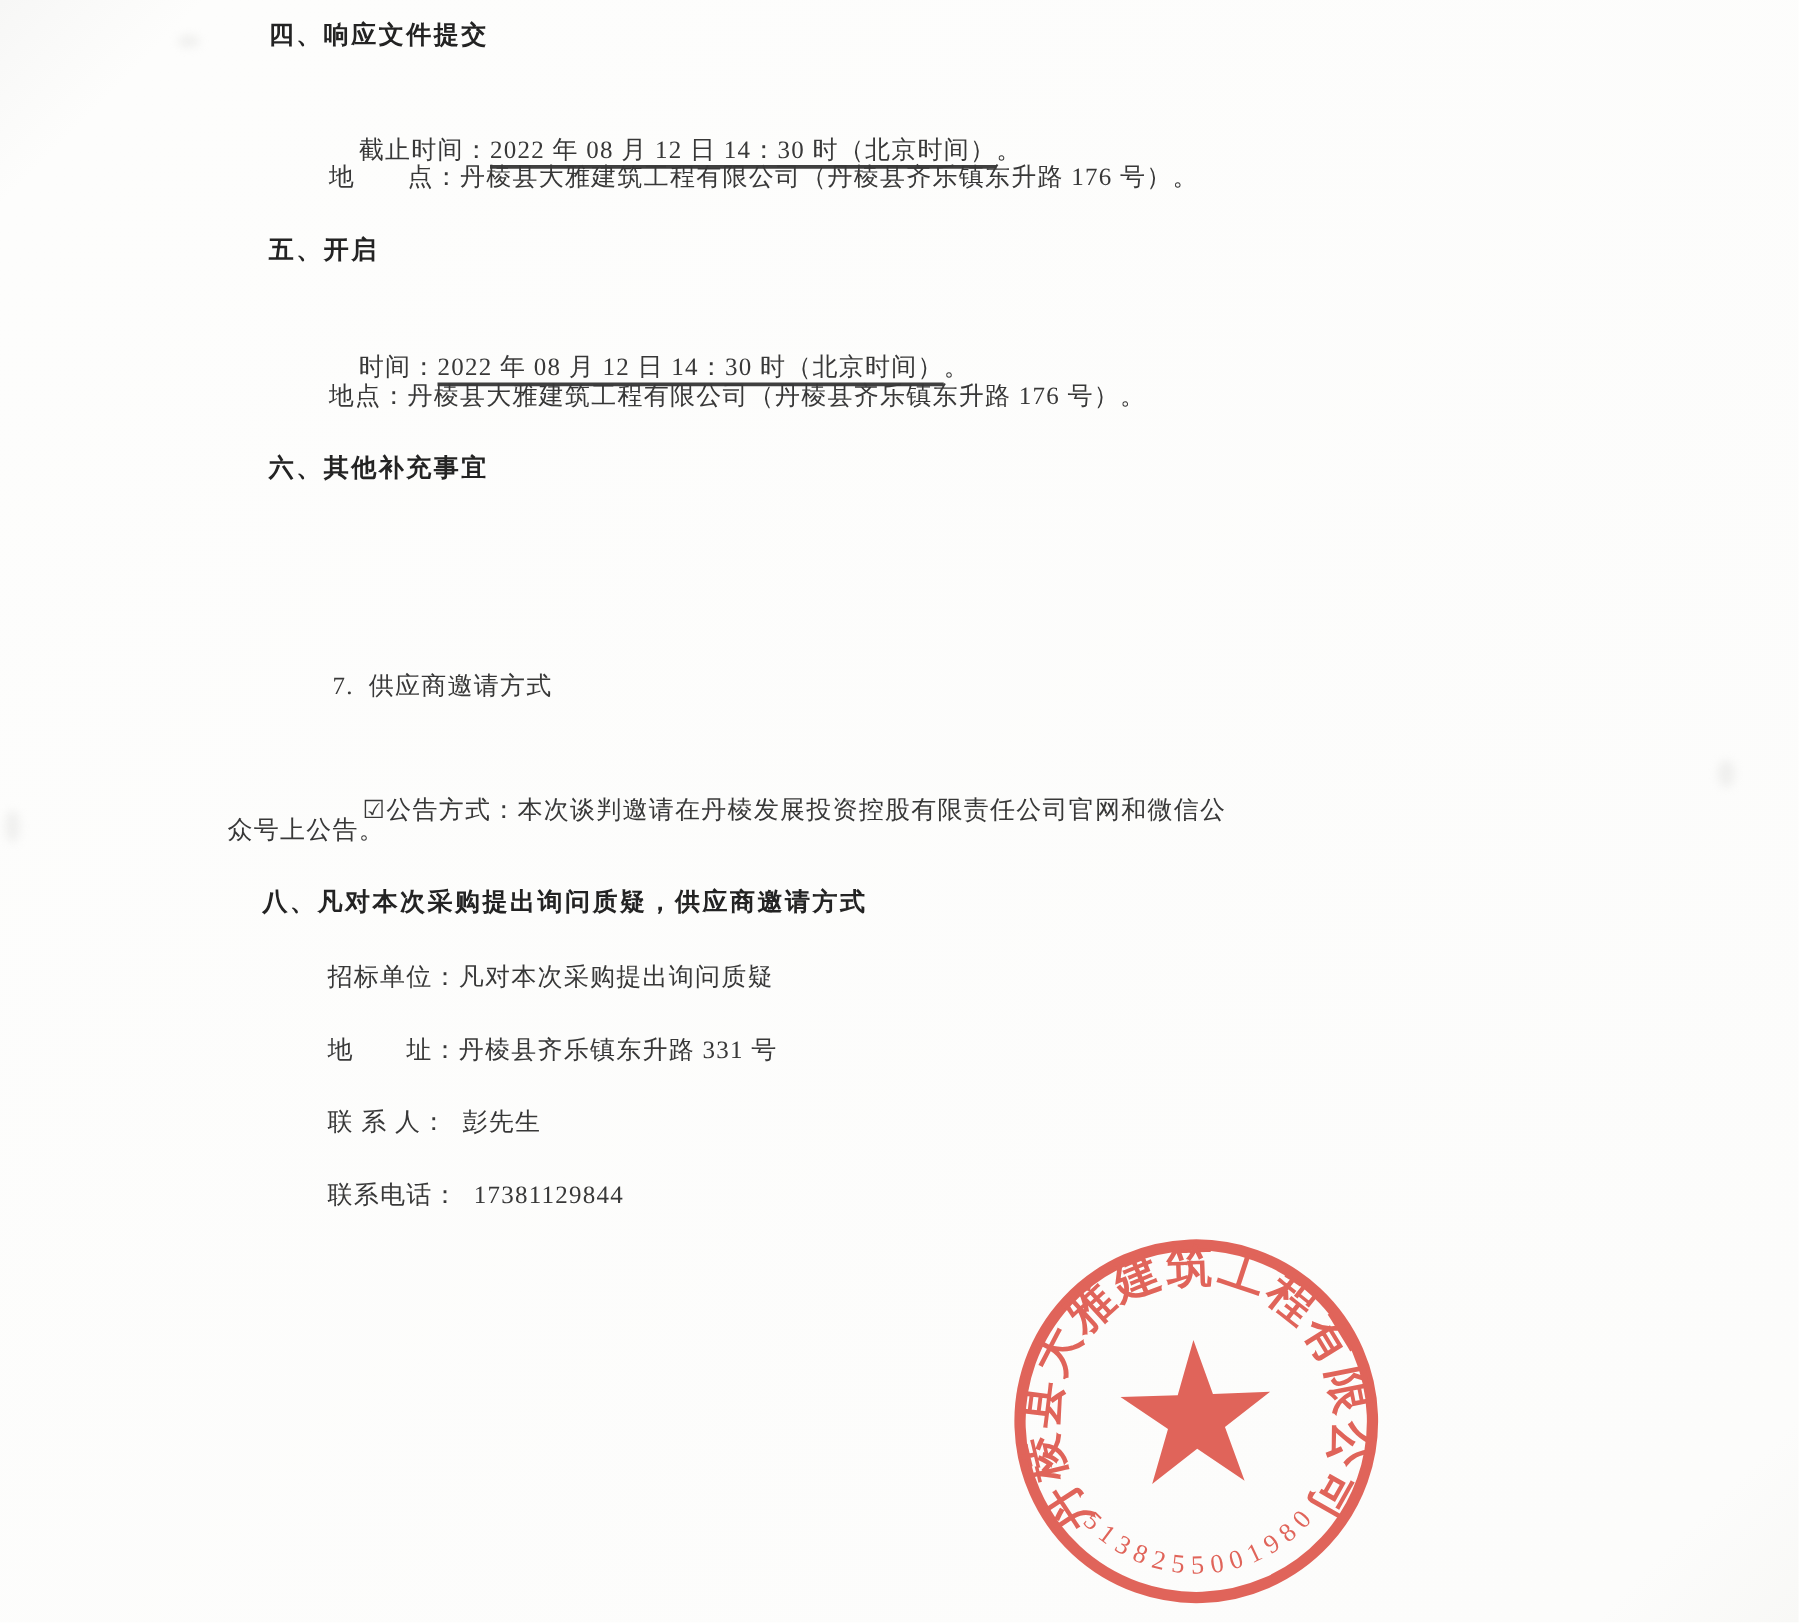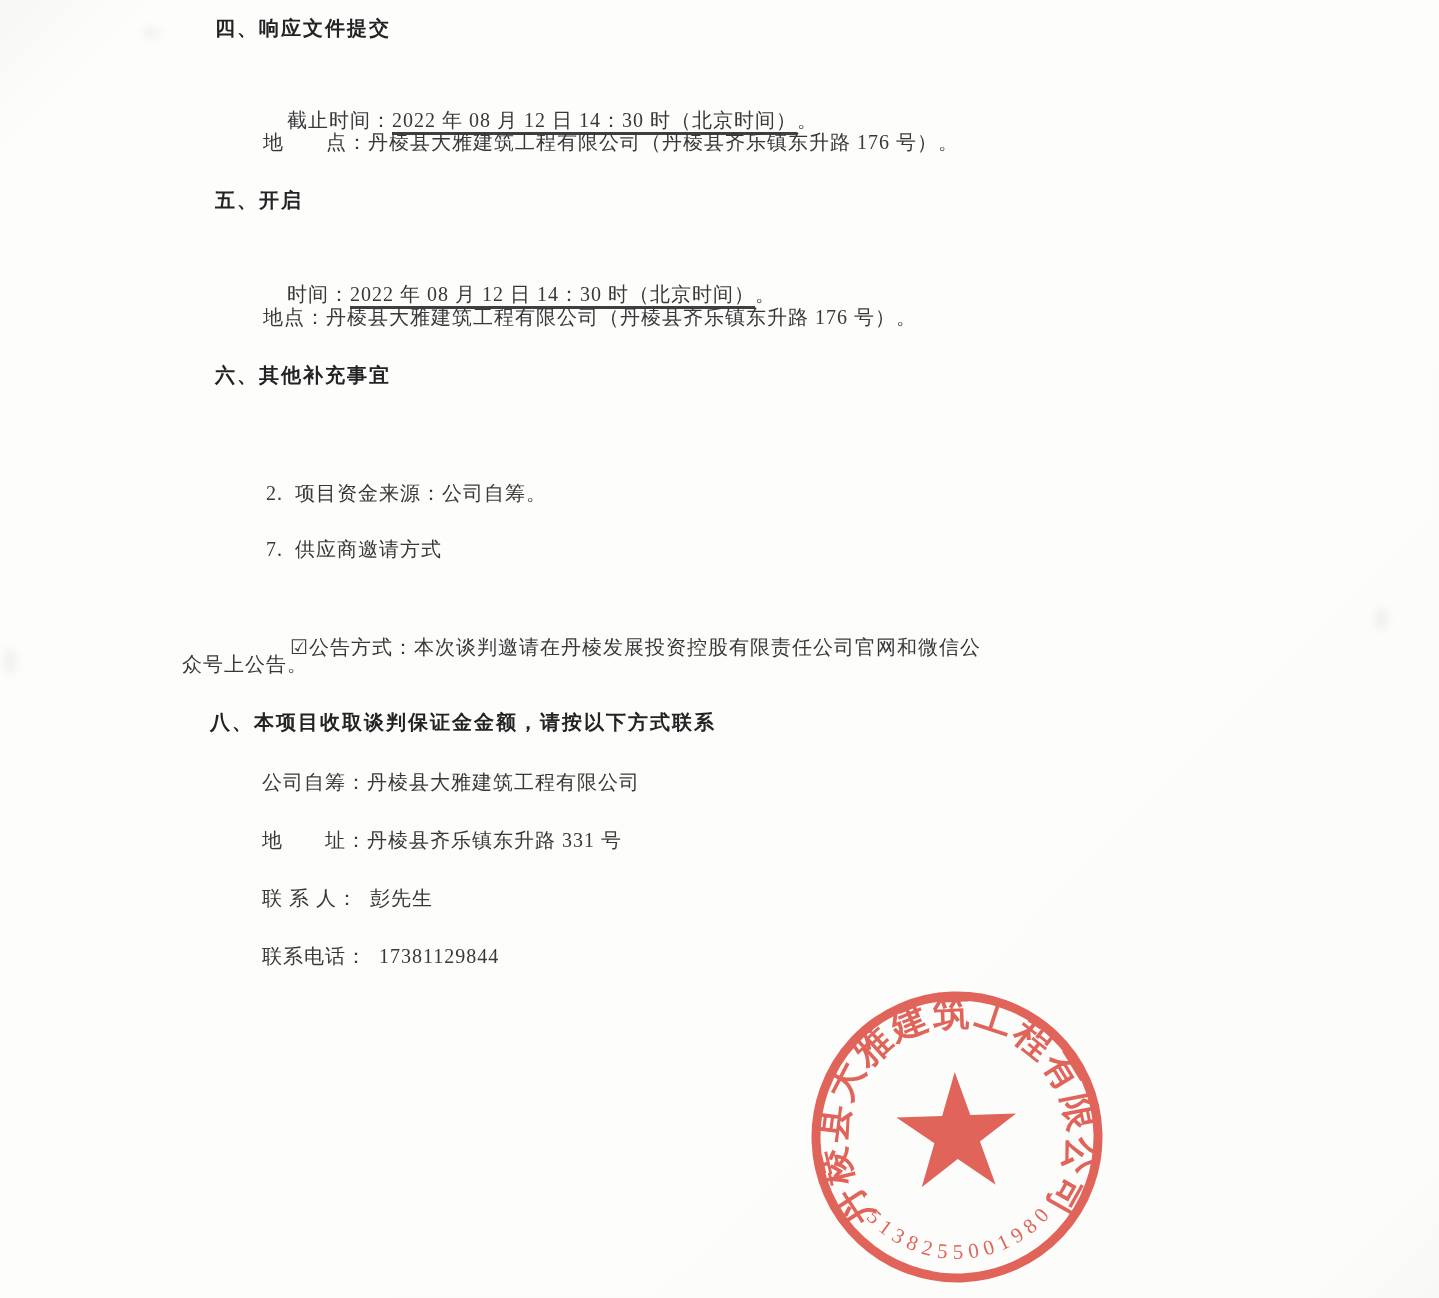--- a/index.html
+++ b/index.html
@@ -77,33 +77,32 @@
 
   <div class="line" style="left:263px; top:240px;">
     <span>时间：</span><span class="u">2022 年 08 月 12 日 14：30 时（北京时间）</span><span>。</span>
   </div>
 
   <div class="line" style="left:263px; top:299px;">地点：丹棱县大雅建筑工程有限公司（丹棱县齐乐镇东升路 176 号）。</div>
 
   <div class="line heading" style="left:215px; top:357px;">六、其他补充事宜</div>
 
 
-  <div class="line" style="left:266px; top:475px;">2.  项目资金来源：公司自筹。</div>
 
   <div class="line" style="left:266px; top:531px;">7.  供应商邀请方式</div>
 
   <div class="line" style="left:266px; top:593px;">
     <span class="checkbox-glyph">☑</span><span>公告方式：本次谈判邀请在丹棱发展投资控股有限责任公司官网和微信公</span>
   </div>
 
   <div class="line" style="left:182px; top:646px;">众号上公告。</div>
 
-  <div class="line heading" style="left:210px; top:704px;">八、本项目收取谈判保证金金额，请按以下方式联系</div>
+  <div class="line heading" style="left:210px; top:704px;">八、凡对本次采购提出询问质疑，供应商邀请方式</div>
 
-  <div class="line" style="left:262px; top:764px;">公司自筹：丹棱县大雅建筑工程有限公司</div>
+  <div class="line" style="left:262px; top:764px;">招标单位：凡对本次采购提出询问质疑</div>
 
   <div class="line" style="left:262px; top:822px;">地　　址：丹棱县齐乐镇东升路 331 号</div>
 
   <div class="line" style="left:262px; top:880px;">联 系 人：  彭先生</div>
 
   <div class="line" style="left:262px; top:938px;">联系电话：  17381129844</div>
 
   <div class="seal-wrap">
     <svg width="320" height="320" viewBox="0 0 320 320">
       <defs>

